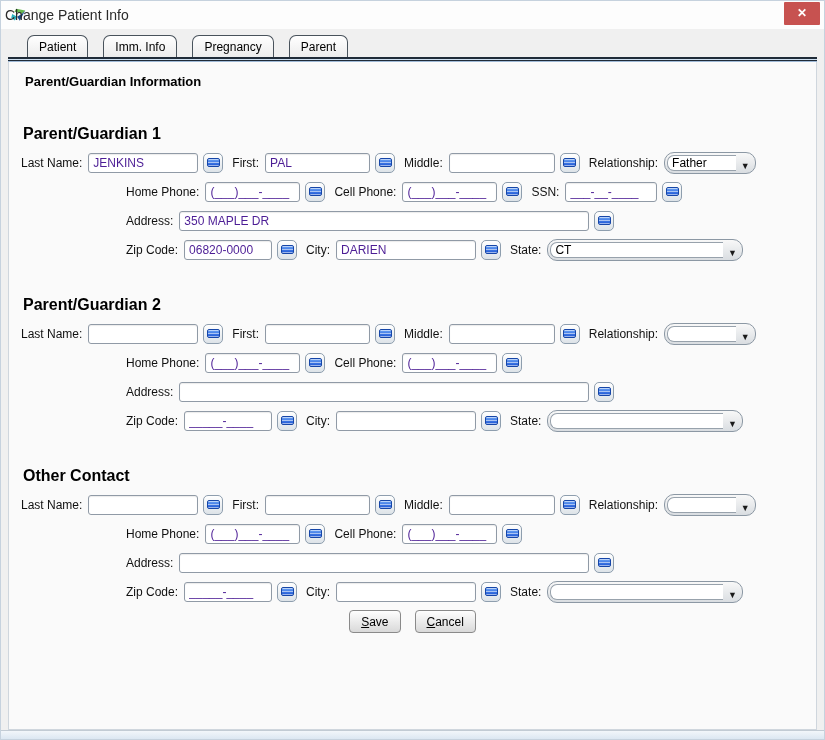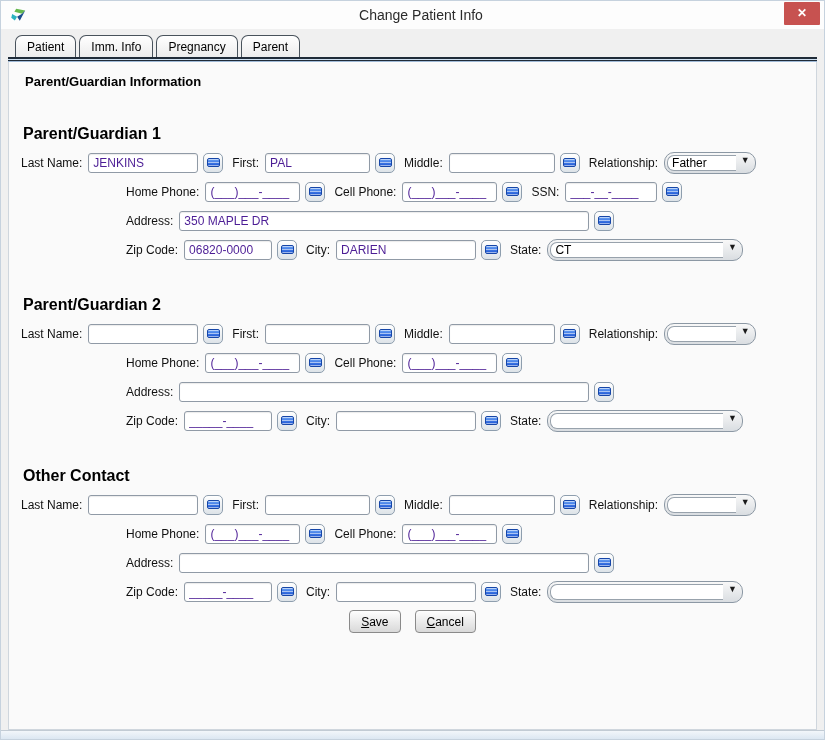--- a/index.html
+++ b/index.html
@@ -17,39 +17,40 @@
     display:flex; flex-direction:column;
     overflow:hidden;
   }
   
   .titlebar {
     height:28px; background:#fdfdfd; position:relative; flex:0 0 auto;
     display:flex; align-items:center;
   }
   .titlebar .logo { margin-left:8px; display:inline-flex; }
   .titlebar .title {
-    position:absolute; left:17px; right:0; text-align:center;
+    position:absolute; left:4px; right:0; 
     font-size:14px; color:#2b2b2b;
   }
   .close-btn {
     position:absolute; top:1px; right:4px; width:36px; height:23px;
     background:#c75250; color:#fff; border:none; border-radius:1px;
     font-size:12px; font-weight:bold; line-height:23px; text-align:center;
     cursor:pointer; font-family:"Liberation Sans", sans-serif;
   }
   
   .tabwrap { flex:0 0 auto; background:#f0f0f0; padding:6px 7px 0 7px; }
   .tabstrip { display:flex; align-items:flex-end; padding-left:7px; gap:3px; }
   .tab {
     padding:4px 11px 3px 11px;
     border:1px solid #49535c; border-bottom:none;
     border-radius:7px 7px 0 0;
     background:linear-gradient(#ffffff,#ececec);
     cursor:pointer; position:relative; z-index:1;
     color:#000;
+    margin-left:12px;
   }
   .tab.selected {
     background:#c6dbf0;
     border-color:#27567f;
     box-shadow: inset 0 0 0 2px #8fb8dd;
     z-index:2;
   }
   .tab-underline { height:5px; position:relative; z-index:0; }
   .tab-underline .l1 { height:2px; background:#1f2b38; }
   .tab-underline .l2 { height:1px; background:#cfe0f0; }
@@ -87,21 +88,21 @@
   .kb-glyph {
     width:13px; height:9px; border:1px solid #1646a8; border-radius:2px;
     background:
       repeating-linear-gradient(180deg, rgba(255,255,255,0.55) 0 1px, transparent 1px 3px),
       linear-gradient(#6ba3f5,#1c55d4);
   }
   
   .combo {
     height:22px; border:1px solid #8c98a4; border-radius:10px;
     background:linear-gradient(#f8f8f8,#d9dde1);
-    display:flex; align-items:flex-start; padding:2px 1px 2px 2px;
+    display:flex; align-items:flex-end; padding:2px 1px 2px 2px;
     cursor:pointer; flex:0 0 auto;
   }
   .combo .val {
     flex:1 1 auto; height:16px; line-height:15px; background:#fff;
     border:1px solid #98a2ac; border-right:none; border-radius:7px 0 0 7px;
     padding:0 4px; overflow:hidden; white-space:nowrap;
   }
   .combo .arrow { width:18px; text-align:center; font-size:9px; color:#1a1a1a; flex:0 0 auto; }
   .w-rel{width:92px}.w-state{width:196px}
   

